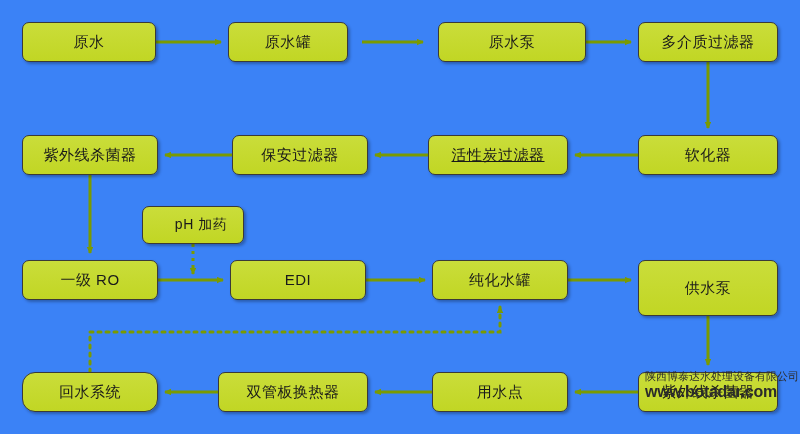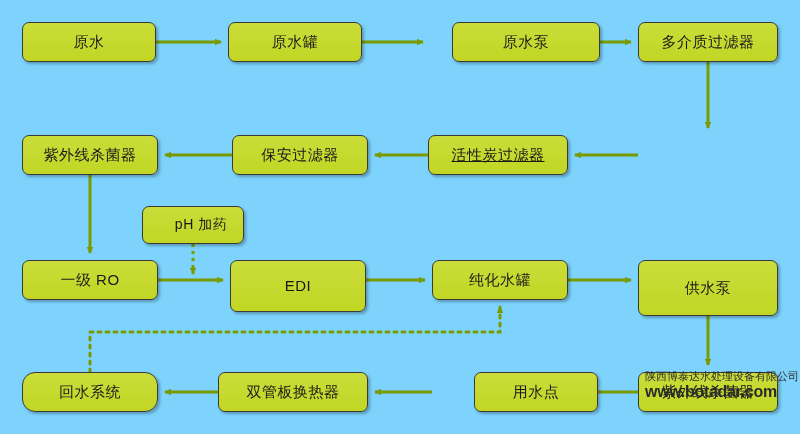--- a/index.html
+++ b/index.html
@@ -7,21 +7,21 @@
     padding: 0;
     background: #ffffff;
   }
   body {
     font-family: "Liberation Sans", "DejaVu Sans", sans-serif;
   }
   #flow-root {
     position: relative;
     width: 800px;
     height: 434px;
-    background: #7dd3fc;
+    background: #3b82f6;
     overflow: hidden;
   }
   #flow-svg {
     position: absolute;
     left: 0;
     top: 0;
     width: 800px;
     height: 434px;
   }
   .node {
@@ -106,32 +106,35 @@
     <line x1="432" y1="392" x2="375" y2="392" stroke="#7a9a01" stroke-width="3" marker-end="url(#arrowhead)"></line>
     <line x1="218" y1="392" x2="165" y2="392" stroke="#7a9a01" stroke-width="3" marker-end="url(#arrowhead)"></line>
 
     <path d="M 90 372 L 90 332 L 500 332 L 500 307" fill="none" stroke="#7a9a01" stroke-width="3" stroke-dasharray="3,5" stroke-linecap="round" marker-end="url(#arrowhead-dot)"></path>
   </svg>
 
   <div class="node" style="left:22px; top:22px; width:134px; height:40px;">
     <span class="node-label">原水</span>
   </div>
 
-  <div class="node" style="left:228px; top:22px; width:134px; height:40px;">
+  <div class="node" style="left:228px; top:22px; width:120px; height:40px;">
     <span class="node-label">原水罐</span>
   </div>
 
-  <div class="node" style="left:452px; top:22px; width:148px; height:40px;">
+  <div class="node" style="left:438px; top:22px; width:148px; height:40px;">
     <span class="node-label">原水泵</span>
   </div>
 
   <div class="node" style="left:638px; top:22px; width:140px; height:40px;">
     <span class="node-label">多介质过滤器</span>
   </div>
 
+  <div class="node" style="left:638px; top:135px; width:140px; height:40px;">
+    <span class="node-label">软化器</span>
+  </div>
 
   <div class="node" style="left:428px; top:135px; width:140px; height:40px;text-decoration:underline;">
     <span class="node-label">活性炭过滤器</span>
   </div>
 
   <div class="node" style="left:232px; top:135px; width:136px; height:40px;">
     <span class="node-label">保安过滤器</span>
   </div>
 
   <div class="node" style="left:22px; top:135px; width:136px; height:40px;">
@@ -139,37 +142,37 @@
   </div>
 
   <div class="node small" style="left:142px; top:206px; width:102px; height:38px;">
     <span class="node-label">pH 加药</span>
   </div>
 
   <div class="node" style="left:22px; top:260px; width:136px; height:40px;">
     <span class="node-label">一级 RO</span>
   </div>
 
-  <div class="node" style="left:230px; top:260px; width:136px; height:52px;">
+  <div class="node" style="left:230px; top:260px; width:136px; height:40px;">
     <span class="node-label">EDI</span>
   </div>
 
   <div class="node" style="left:432px; top:260px; width:136px; height:40px;">
     <span class="node-label">纯化水罐</span>
   </div>
 
   <div class="node" style="left:638px; top:260px; width:140px; height:56px;">
     <span class="node-label">供水泵</span>
   </div>
 
   <div class="node" style="left:638px; top:372px; width:140px; height:40px;">
     <span class="node-label">紫外线杀菌器</span>
   </div>
 
-  <div class="node" style="left:432px; top:372px; width:124px; height:40px;margin-left:42px;">
+  <div class="node" style="left:432px; top:372px; width:136px; height:40px;">
     <span class="node-label">用水点</span>
   </div>
 
   <div class="node" style="left:218px; top:372px; width:150px; height:40px;">
     <span class="node-label">双管板换热器</span>
   </div>
 
   <div class="node" style="left:22px; top:372px; width:136px; height:40px;border-radius:13px;">
     <span class="node-label">回水系统</span>
   </div>

